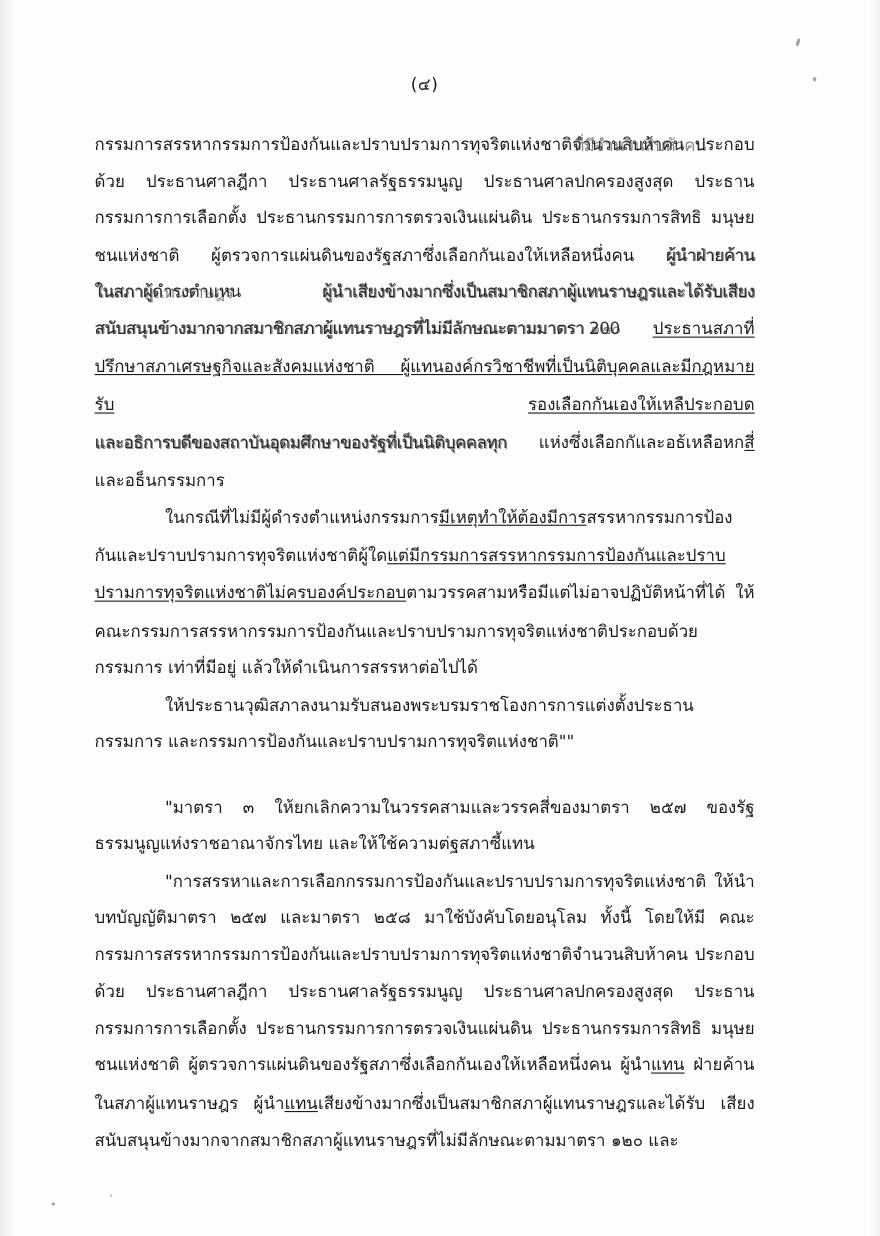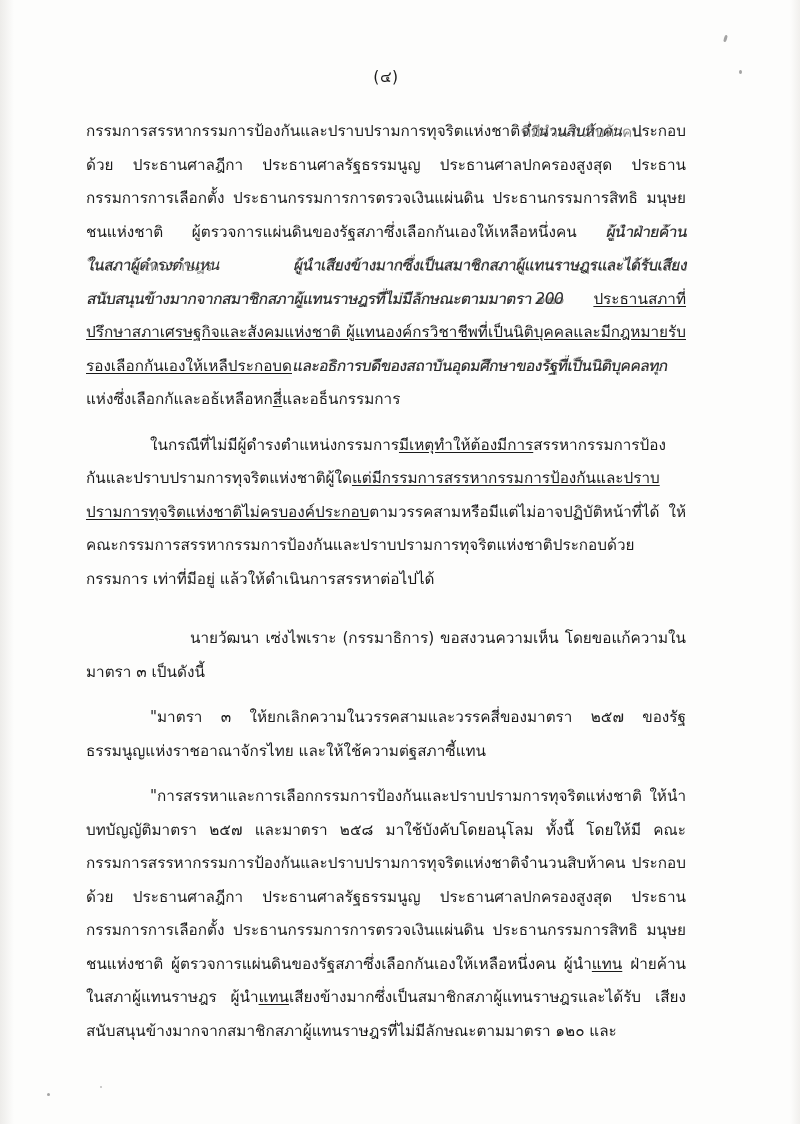--- a/index.html
+++ b/index.html
@@ -61,39 +61,39 @@
   }
   p.para {
     margin: 0 0 0 0;
     font-size: 15.3px;
     line-height: 33.5px;
     text-align: justify;
     text-justify: inter-word;
     word-spacing: 0px;
   }
   p.para + p.para {
-    margin-top: 12px;
+    margin-top: 0;
   }
   .indent {
     display: inline-block;
     width: 64px;
   }
   .indent-small {
     display: inline-block;
     width: 40px;
   }
   .u {
     text-decoration: underline;
     text-underline-offset: 2px;
+    font-family: Liberation Mono, monospace;
   }
   
   .ov {
     position: relative;
     display: inline-block;
-    font-style: italic;
     color: #2a2a2a;
     letter-spacing: -0.4px;
   }
   .ov::after {
     content: attr(data-ghost);
     position: absolute;
     left: 1px;
     top: 0.5px;
     white-space: nowrap;
     opacity: .55;
@@ -131,27 +131,27 @@
     </p>
 
     <p class="para">
       <span class="indent"></span><span>ในกรณีที่ไม่มีผู้ดำรงตำแหน่งกรรมการ</span><span class="u">มีเหตุทำให้ต้องมีการ</span><span>สรรหากรรมการป้อง</span>
       <span>กันและปราบปรามการทุจริตแห่งชาติผู้ใด</span><span class="u">แต่มีกรรมการสรรหากรรมการป้องกันและปราบ</span>
       <span class="u">ปรามการทุจริตแห่งชาติไม่ครบองค์ประกอบ</span><span>ตามวรรคสามหรือมีแต่ไม่อาจปฏิบัติหน้าที่ได้  ให้</span>
       <span>คณะกรรมการสรรหากรรมการป้องกันและปราบปรามการทุจริตแห่งชาติประกอบด้วยกรรมการ</span>
       <span>เท่าที่มีอยู่  แล้วให้ดำเนินการสรรหาต่อไปได้</span>
     </p>
 
+    <p class="para">
+      <span class="indent"></span><span>ให้ประธานวุฒิสภาลงนามรับสนองพระบรมราชโองการการแต่งตั้งประธานกรรมการ</span>
+      <span>และกรรมการป้องกันและปราบปรามการทุจริตแห่งชาติ""</span>
+    </p>
 
     <div class="gap-lg"></div>
 
-    <p class="para">
-      <span class="indent"></span><span class="indent-small"></span><span>นายวัฒนา  เซ่งไพเราะ  (กรรมาธิการ) ขอสงวนความเห็น โดยขอแก้ความใน</span>
-      <span>มาตรา ๓ เป็นดังนี้</span>
-    </p>
 
     <p class="para">
       <span class="indent"></span><span>"มาตรา ๓  ให้ยกเลิกความในวรรคสามและวรรคสี่ของมาตรา ๒๕๗ ของรัฐ</span>
       <span>ธรรมนูญแห่งราชอาณาจักรไทย และให้ใช้ความต่ฐสภาซี้แทน</span>
     </p>
 
     <p class="para">
       <span class="indent"></span><span>"การสรรหาและการเลือกกรรมการป้องกันและปราบปรามการทุจริตแห่งชาติ</span>
       <span>ให้นำบทบัญญัติมาตรา ๒๕๗ และมาตรา ๒๕๘ มาใช้บังคับโดยอนุโลม ทั้งนี้ โดยให้มี</span>
       <span>คณะกรรมการสรรหากรรมการป้องกันและปราบปรามการทุจริตแห่งชาติจำนวนสิบห้าคน</span>

